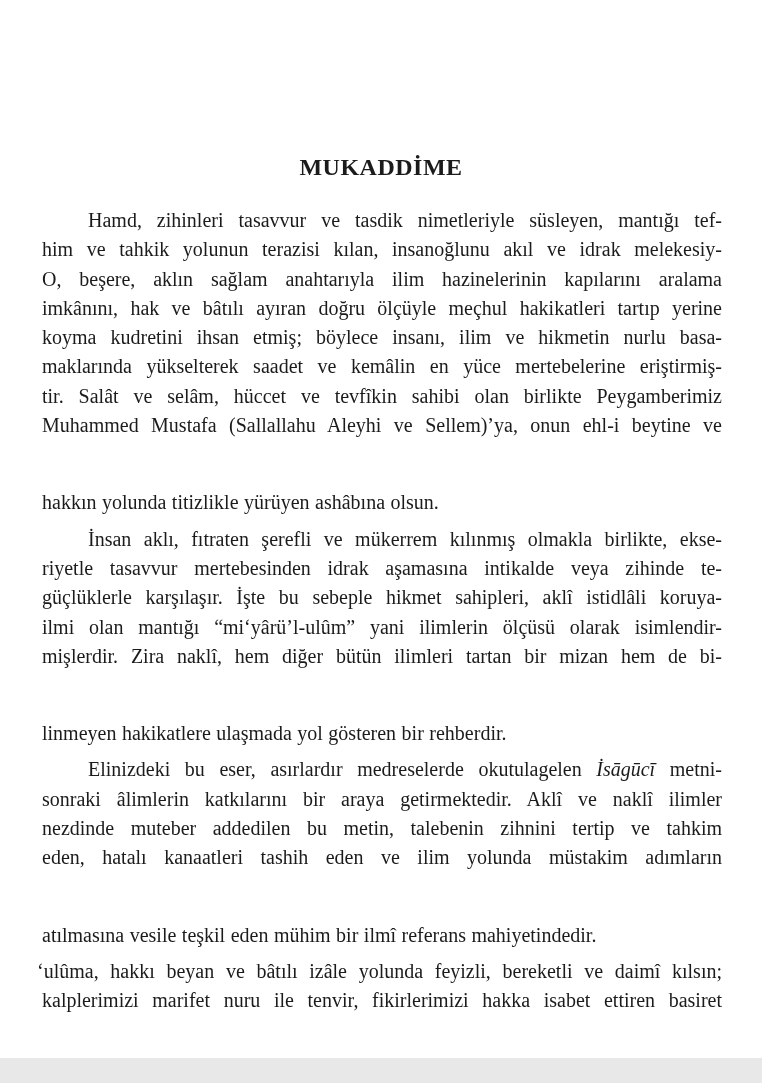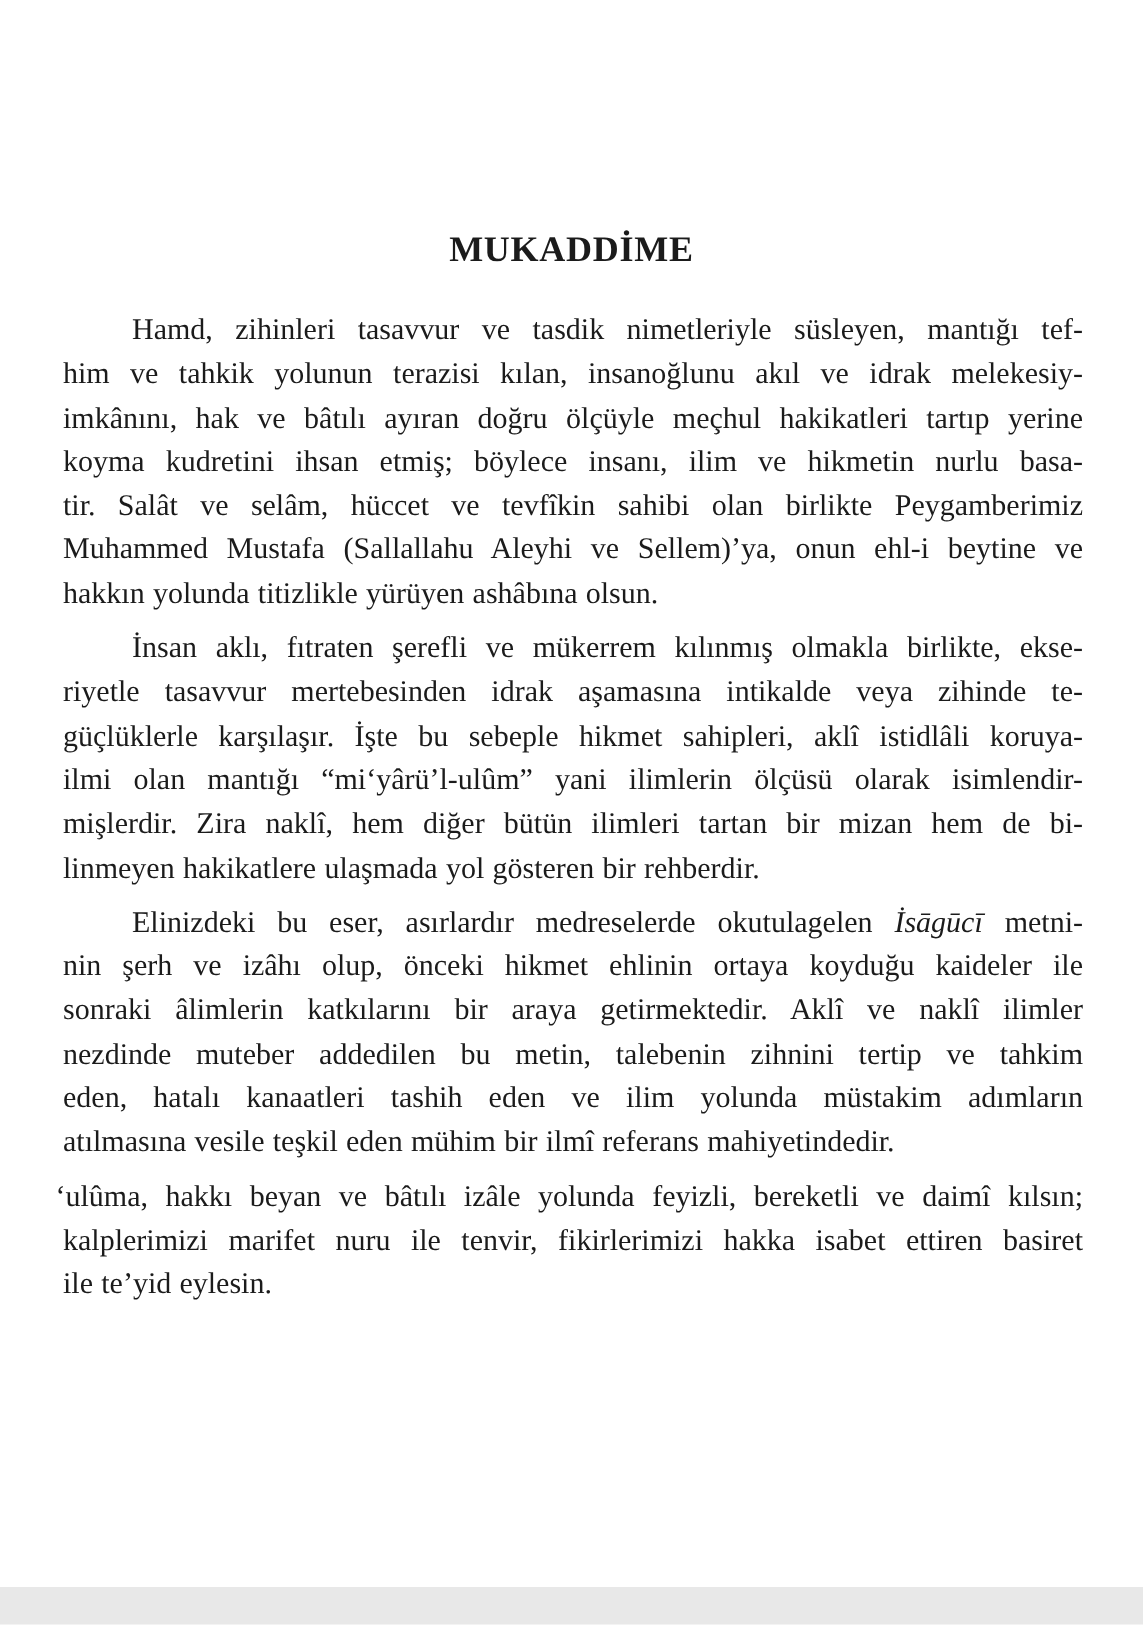--- a/index.html
+++ b/index.html
@@ -45,59 +45,61 @@
     text-align: justify;
     text-align-last: justify;
     word-spacing: 0.5px;
   }
   .line.first {
     text-indent: 46px;
   }
   .line.last {
     text-align: left;
     text-align-last: left;
+    margin-top: 48px;
   }
   .line.hang {
     margin-left: -5px;
   }
   .line i {
     font-style: italic;
   }
 </style>
 </head>
 <body>
 
 <div class="sheet" style="--paper: #ffffff; --ink: #1b1b1b;">
 
   <h1 class="title">MUKADDİME</h1>
 
   <div class="body-text">
 
     <div class="para">
       <div class="line first">Hamd, zihinleri tasavvur ve tasdik nimetleriyle süsleyen, mantığı tef-</div>
       <div class="line">him ve tahkik yolunun terazisi kılan, insanoğlunu akıl ve idrak melekesiy-</div>
+      <div class="line">O, beşere, aklın sağlam anahtarıyla ilim hazinelerinin kapılarını aralama</div>
       <div class="line">imkânını, hak ve bâtılı ayıran doğru ölçüyle meçhul hakikatleri tartıp yerine</div>
       <div class="line">koyma kudretini ihsan etmiş; böylece insanı, ilim ve hikmetin nurlu basa-</div>
+      <div class="line">maklarında yükselterek saadet ve kemâlin en yüce mertebelerine eriştirmiş-</div>
       <div class="line">tir. Salât ve selâm, hüccet ve tevfîkin sahibi olan birlikte Peygamberimiz</div>
       <div class="line">Muhammed Mustafa (Sallallahu Aleyhi ve Sellem)’ya, onun ehl-i beytine ve</div>
       <div class="line last">hakkın yolunda titizlikle yürüyen ashâbına olsun.</div>
     </div>
 
     <div class="para">
       <div class="line first">İnsan aklı, fıtraten şerefli ve mükerrem kılınmış olmakla birlikte, ekse-</div>
       <div class="line">riyetle tasavvur mertebesinden idrak aşamasına intikalde veya zihinde te-</div>
       <div class="line">güçlüklerle karşılaşır. İşte bu sebeple hikmet sahipleri, aklî istidlâli koruya-</div>
       <div class="line">ilmi olan mantığı “mi‘yârü’l-ulûm” yani ilimlerin ölçüsü olarak isimlendir-</div>
       <div class="line">mişlerdir. Zira naklî, hem diğer bütün ilimleri tartan bir mizan hem de bi-</div>
       <div class="line last">linmeyen hakikatlere ulaşmada yol gösteren bir rehberdir.</div>
     </div>
 
     <div class="para">
       <div class="line first"><span>Elinizdeki bu eser, asırlardır medreselerde okutulagelen </span><i>İsāgūcī</i><span> metni-</span></div>
-      <div class="line">nin şerh ve izâhı olup, önceki hikmet ehlinin ortaya koyduğu kaideler ile</div>
       <div class="line">sonraki âlimlerin katkılarını bir araya getirmektedir. Aklî ve naklî ilimler</div>
       <div class="line">nezdinde muteber addedilen bu metin, talebenin zihnini tertip ve tahkim</div>
       <div class="line">eden, hatalı kanaatleri tashih eden ve ilim yolunda müstakim adımların</div>
       <div class="line last">atılmasına vesile teşkil eden mühim bir ilmî referans mahiyetindedir.</div>
     </div>
 
     <div class="para">
       <div class="line hang">‘ulûma, hakkı beyan ve bâtılı izâle yolunda feyizli, bereketli ve daimî kılsın;</div>
       <div class="line">kalplerimizi marifet nuru ile tenvir, fikirlerimizi hakka isabet ettiren basiret</div>
       <div class="line last">ile te’yid eylesin.</div>

